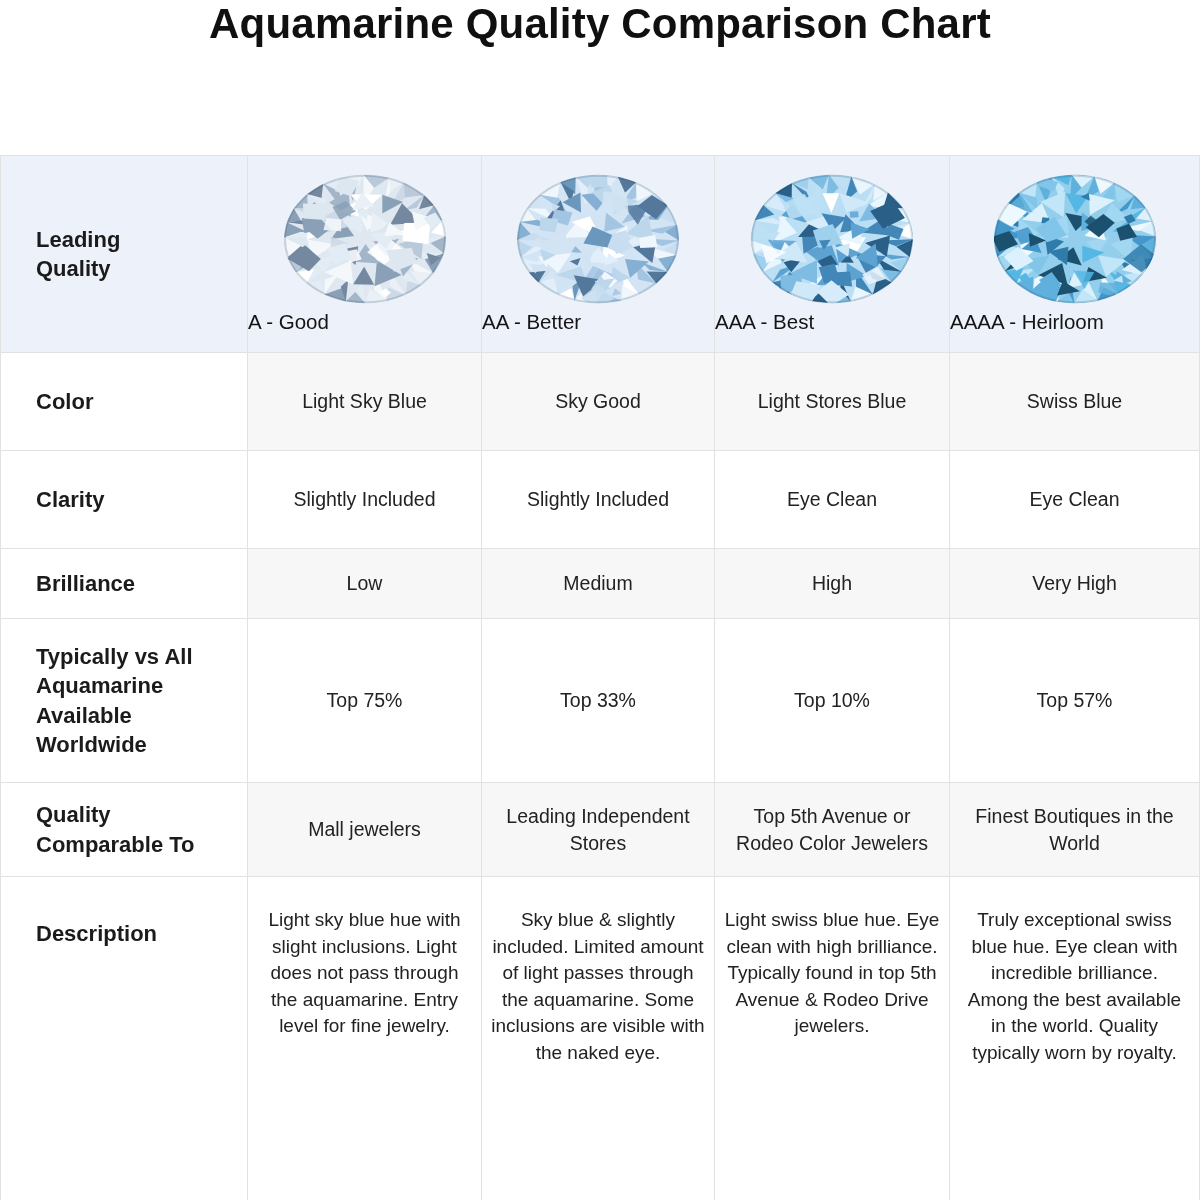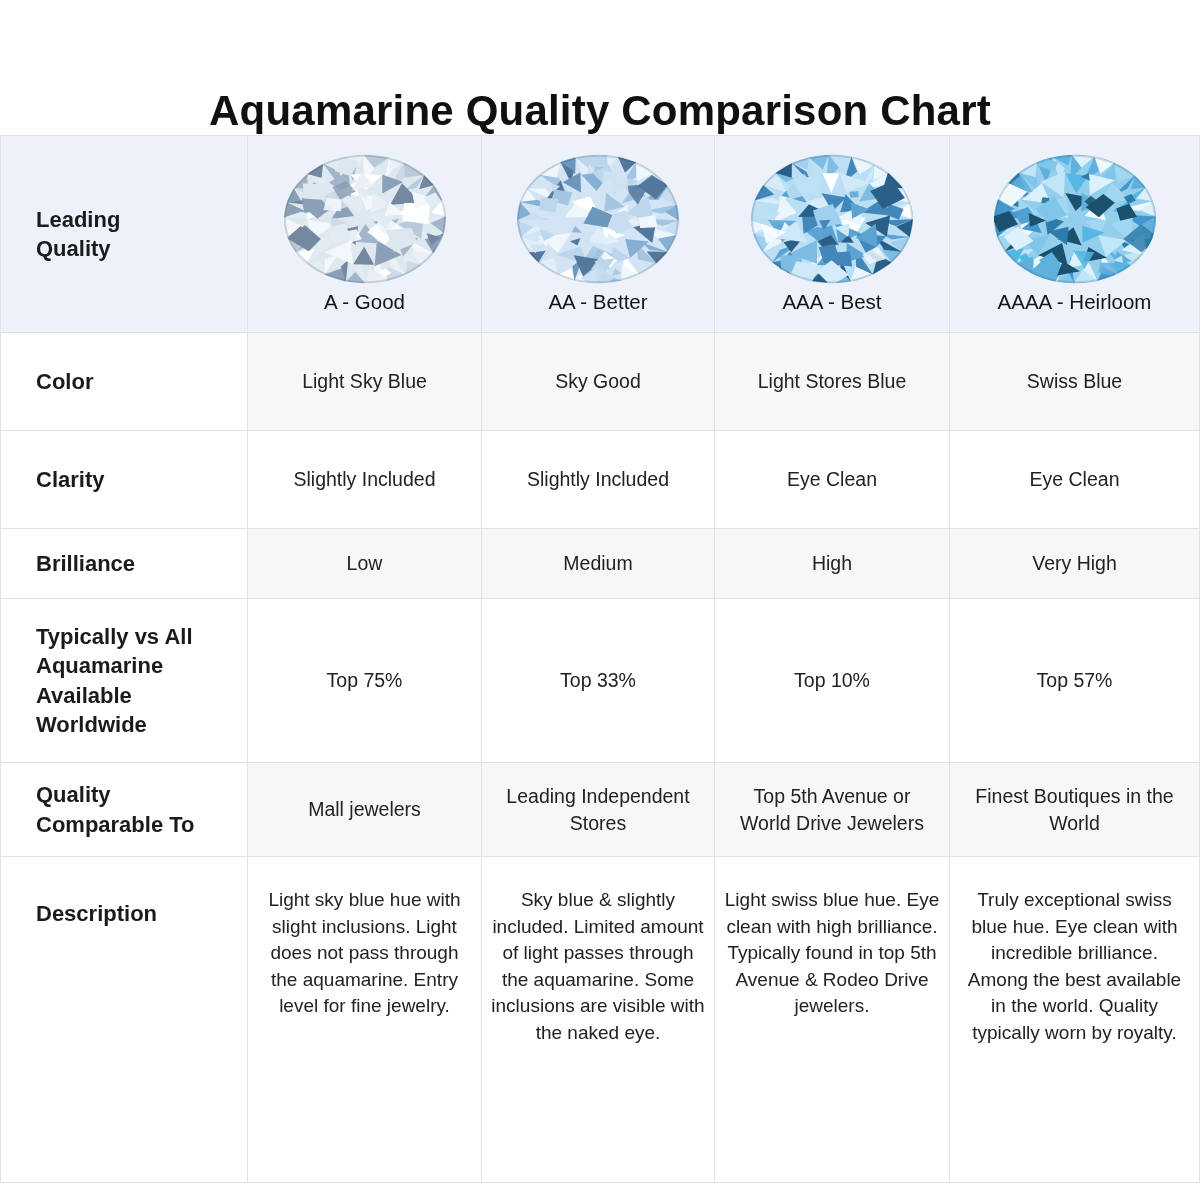--- a/index.html
+++ b/index.html
@@ -12,21 +12,21 @@
     --background:#ffffff;
   }
   *{box-sizing:border-box;margin:0;padding:0;}
   html,body{background:var(--background);}
   body{
     font-family:"Liberation Sans","DejaVu Sans",sans-serif;
     width:1200px;height:1200px;overflow:hidden;
   }
   .page{width:1200px;height:1200px;background:var(--background);overflow:hidden;}
   .title-wrap{
-    height:135px;display:flex;align-items:flex-end;justify-content:center;
+    height:155px;display:flex;align-items:flex-start;justify-content:center;
   }
   h1{
     font-size:42px;font-weight:bold;color:var(--title);
     letter-spacing:.2px;text-align:center;
   }
   table{
     width:1200px;border-collapse:collapse;table-layout:fixed;
   }
   th,td{
     border:1px solid var(--border);
@@ -48,21 +48,21 @@
   }
   tr.shade td{background:var(--shade-bg);}
   tr.r-header th,tr.r-header td{background:var(--header-bg);}
   .r-header{height:197px;}
   .r-color{height:98px;}
   .r-clarity{height:98px;}
   .r-brill{height:70px;}
   .r-pct{height:164px;}
   .r-comp{height:94px;}
   .r-desc{height:326px;}
-  td.gem-cell{text-align:center;padding:10px 0 12px;}
+  td.gem-cell{padding:10px 0 12px;}
   .gem{display:block;margin:0 auto;width:168px;height:132px;}
   .gem svg{display:block;width:168px;height:132px;}
   .grade{font-size:20.5px;color:#141414;margin-top:5px;}
   tr.r-desc th,tr.r-desc td{vertical-align:top;}
   tr.r-desc th.lbl{padding-top:42px;}
   tr.r-desc td.val{padding:30px 9px 0;font-size:19px;line-height:1.4;}
 </style>
 </head>
 <body>
 
@@ -575,21 +575,21 @@
         <td class="val">Top 10%</td>
         <td class="val">Top 57%</td>
       </tr>
 
       <tr class="r-comp shade">
         <th class="lbl">
           <span class="lw lw-md">Quality Comparable To</span>
         </th>
         <td class="val">Mall jewelers</td>
         <td class="val">Leading Independent Stores</td>
-        <td class="val">Top 5th Avenue or World Drive Jewelers</td>
+        <td class="val">Top 5th Avenue or Rodeo Color Jewelers</td>
         <td class="val">Finest Boutiques in the World</td>
       </tr>
 
       <tr class="r-desc">
         <th class="lbl">Description</th>
         <td class="val">Light sky blue hue with slight inclusions. Light does not pass through the aquamarine. Entry level for fine jewelry.</td>
         <td class="val">Sky blue &amp; slightly included. Limited amount of light passes through the aquamarine. Some inclusions are visible with the naked eye.</td>
         <td class="val">Light swiss blue hue. Eye clean with high brilliance. Typically found in top 5th Avenue &amp; Rodeo Drive jewelers.</td>
         <td class="val">Truly exceptional swiss blue hue. Eye clean with incredible brilliance. Among the best available in the world. Quality typically worn by royalty.</td>
       </tr>

